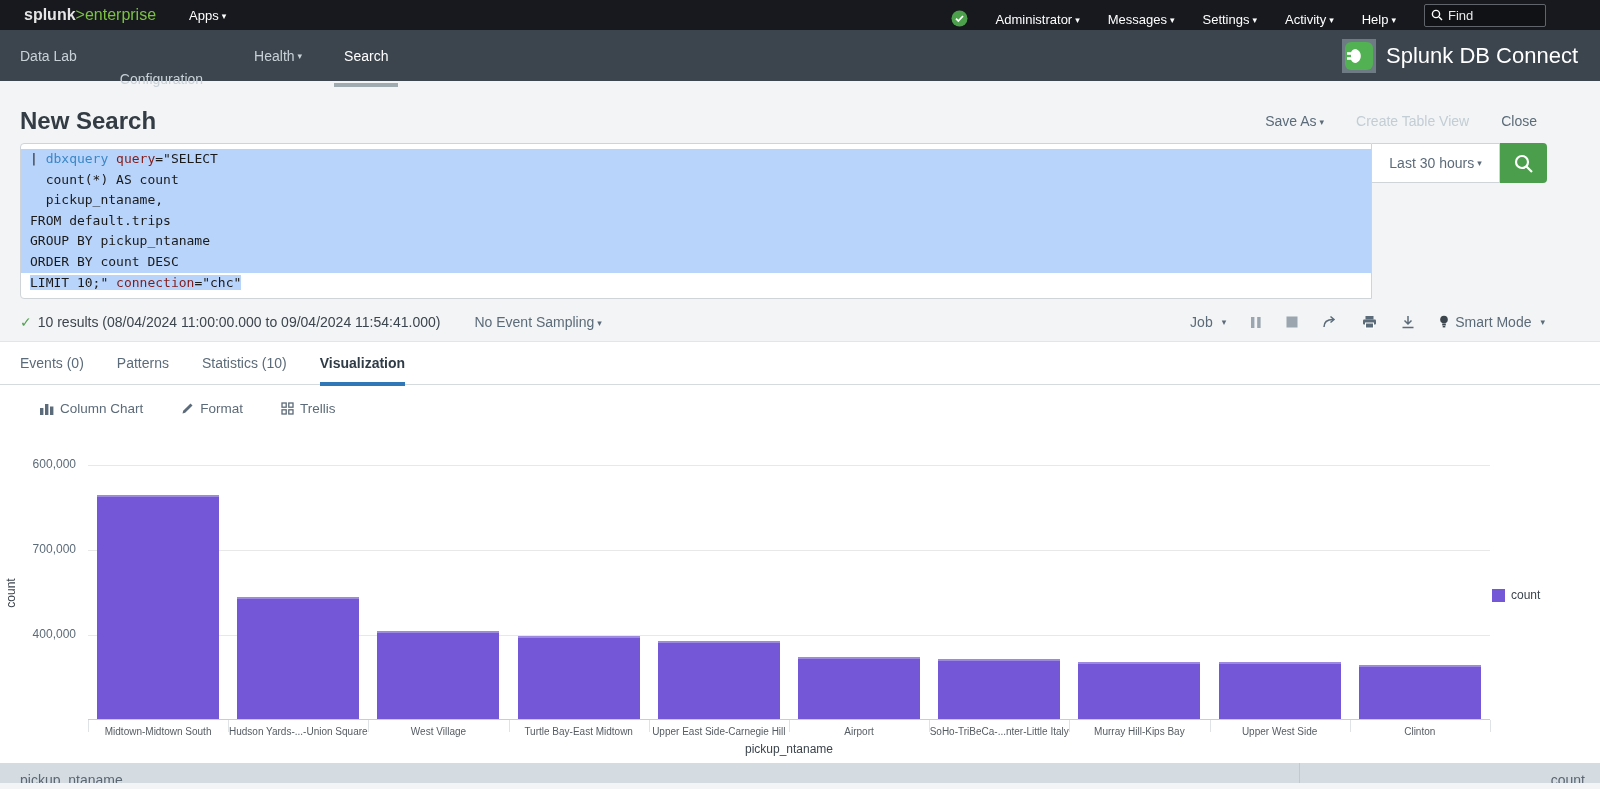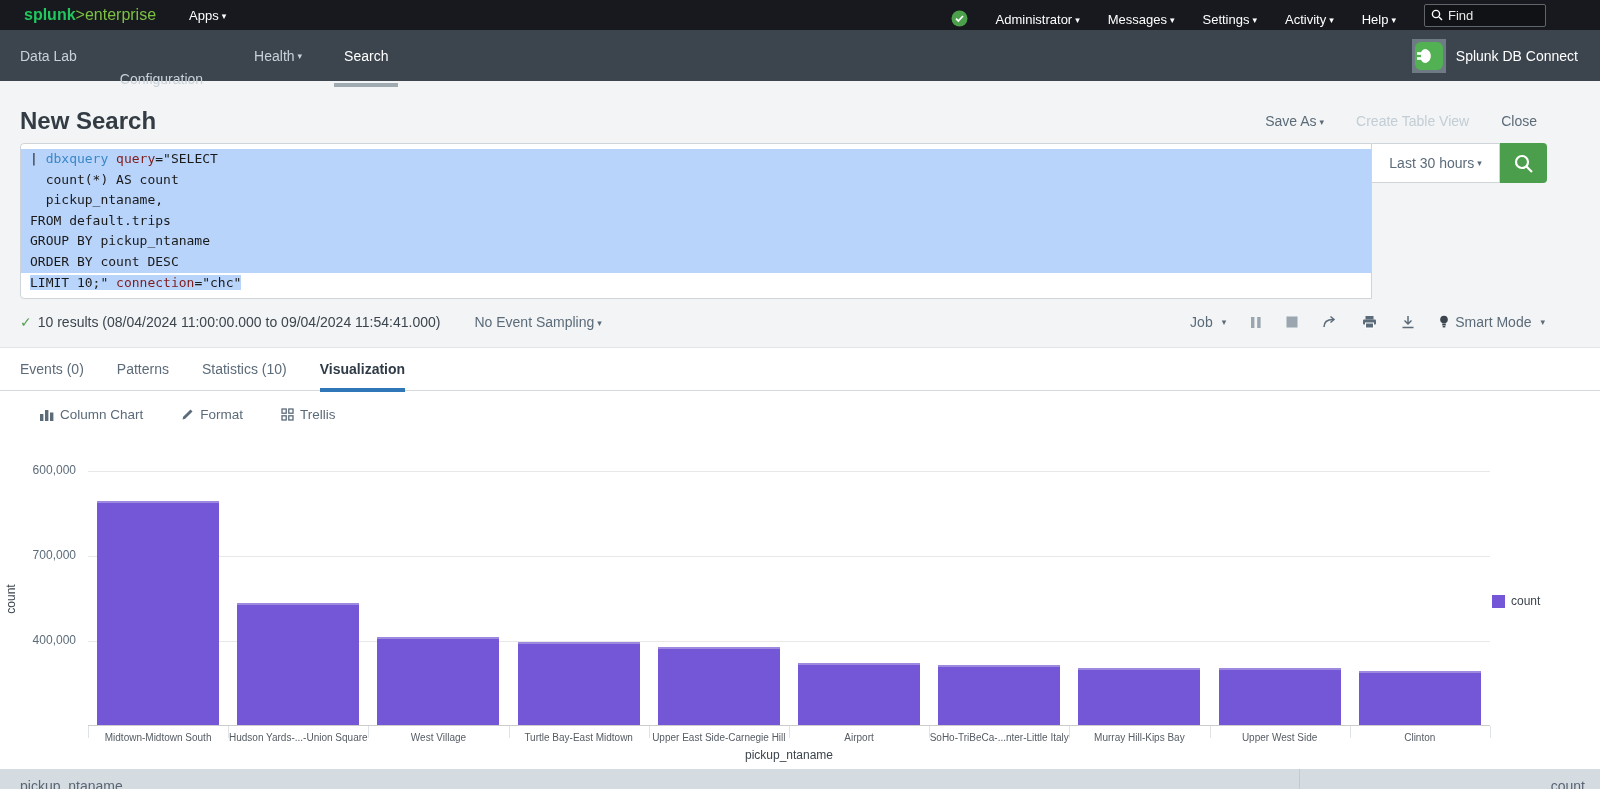--- a/index.html
+++ b/index.html
@@ -2,38 +2,38 @@
 <html><head>
 <meta charset="utf-8">
 <style>
   * { box-sizing: border-box; margin: 0; padding: 0; }
   html,body { width:1600px; height:789px; overflow:hidden;
     font-family:"Liberation Sans", sans-serif; background:#f2f4f5; }
 
   
   .topbar { height:30px; background:#17191e; display:flex; align-items:center; color:#fff; }
   .logo { margin-left:24px; font-size:16px; cursor:pointer; white-space:nowrap; }
-  .lg-splunk { font-weight:bold; color:#22c55e; }
+  .lg-splunk { font-weight:bold; color:#e5e5e5; }
   .lg-gt,.lg-ent { color:#7bc142; font-weight:300; }
   .apps { margin-left:33px; font-size:13px; color:#fff; cursor:pointer; }
   .topbar-right { margin-left:auto; margin-right:54px; display:flex; align-items:flex-end; gap:28px; font-size:13px; }
   .top-menu { cursor:pointer; white-space:nowrap; }
   .caret { font-size:9px; vertical-align:1px; margin-left:3px; }
   .find-box { width:122px; height:23px; border:1px solid #61656b; border-radius:2px;
     background:#101216; display:flex; align-items:center; padding:0 6px; }
   .find-box input { background:transparent; border:none; outline:none; color:#fff; width:86px; font-size:13px; margin-left:5px; }
   .find-box input::placeholder { color:#e8e8e8; opacity:1; }
 
   
   .appbar { height:51px; background:#3c444d; display:flex; align-items:center; color:#c9d1d8; }
   .appbar-item { padding:0 10px; height:63px; display:flex; align-items:center; font-size:14px; cursor:pointer; position:relative; white-space:nowrap; }
   .ai-0 { margin-left:10px; } .ai-1 { margin-left:23px;align-items:flex-end; } .ai-2 { margin-left:31px; } .ai-3 { margin-left:22px; }
   .appbar-item.active { color:#fff; }
   .appbar-item.active::after { content:""; position:absolute; left:0; right:0; bottom:0; height:4px; background:#9fabb0; }
-  .appbar-right { margin-left:auto; margin-right:22px; display:flex; align-items:center; gap:10px; color:#fff; font-size:14px; cursor:pointer; }
+  .appbar-right { margin-left:auto; margin-right:22px; display:flex; align-items:center; gap:10px; color:#fff; font-size:22px; cursor:pointer; }
 
   
   .subheader { display:flex; align-items:center; padding:17px 63px 0 20px; height:62px; }
   .page-title { font-size:24px; font-weight:bold; color:#333c44; }
   .subheader-actions { margin-left:auto; display:flex; gap:32px; font-size:14px; color:#5c6b79; }
   .hdr-btn { cursor:pointer; white-space:nowrap; }
   .hdr-btn.disabled { color:#c3cdd5; cursor:default; }
 
   
   .search-row { display:flex; align-items:flex-start; margin-left:20px; width:1527px; }
@@ -51,21 +51,21 @@
 
   
   .results-bar { display:flex; align-items:center; margin:11px 55px 0 20px; height:24px; font-size:14px; color:#3c444d; }
   .res-check { color:#53a051; margin-right:6px; font-size:14px; }
   .sampling { margin-left:34px; color:#5c6b79; cursor:pointer; }
   .results-right { margin-left:auto; display:flex; align-items:center; gap:24px; color:#5c6b79; }
   .job-btn,.smart-mode { cursor:pointer; display:flex; align-items:center; gap:6px; white-space:nowrap; }
   .icon-btn { cursor:pointer; display:flex; align-items:center; }
 
   
-  .tabs-row { margin-top:13px; background:#fff; border-top:1px solid #e2e6e9; border-bottom:1px solid #d5dadd;
+  .tabs-row { margin-top:7px; background:#fff; border-top:1px solid #e2e6e9; border-bottom:1px solid #d5dadd;
     height:44px; display:flex; align-items:center; padding-left:20px; }
   .tab { font-size:14px; color:#5c6b79; margin-right:33px; height:43px; display:flex; align-items:center; cursor:pointer; position:relative; white-space:nowrap; }
   .tab.active { color:#2f3b46; font-weight:bold; }
   .tab.active::after { content:""; position:absolute; left:0; right:0; bottom:-1px; height:4px; background:#2f77b6; }
 
   
   .viz-toolbar { background:#fff; display:flex; align-items:center; padding:13px 0 12px 40px; gap:38px;
     font-size:13.5px; color:#5c6b79; height:45px; }
   .viz-btn { display:flex; align-items:center; gap:6px; cursor:pointer; white-space:nowrap; }
 

